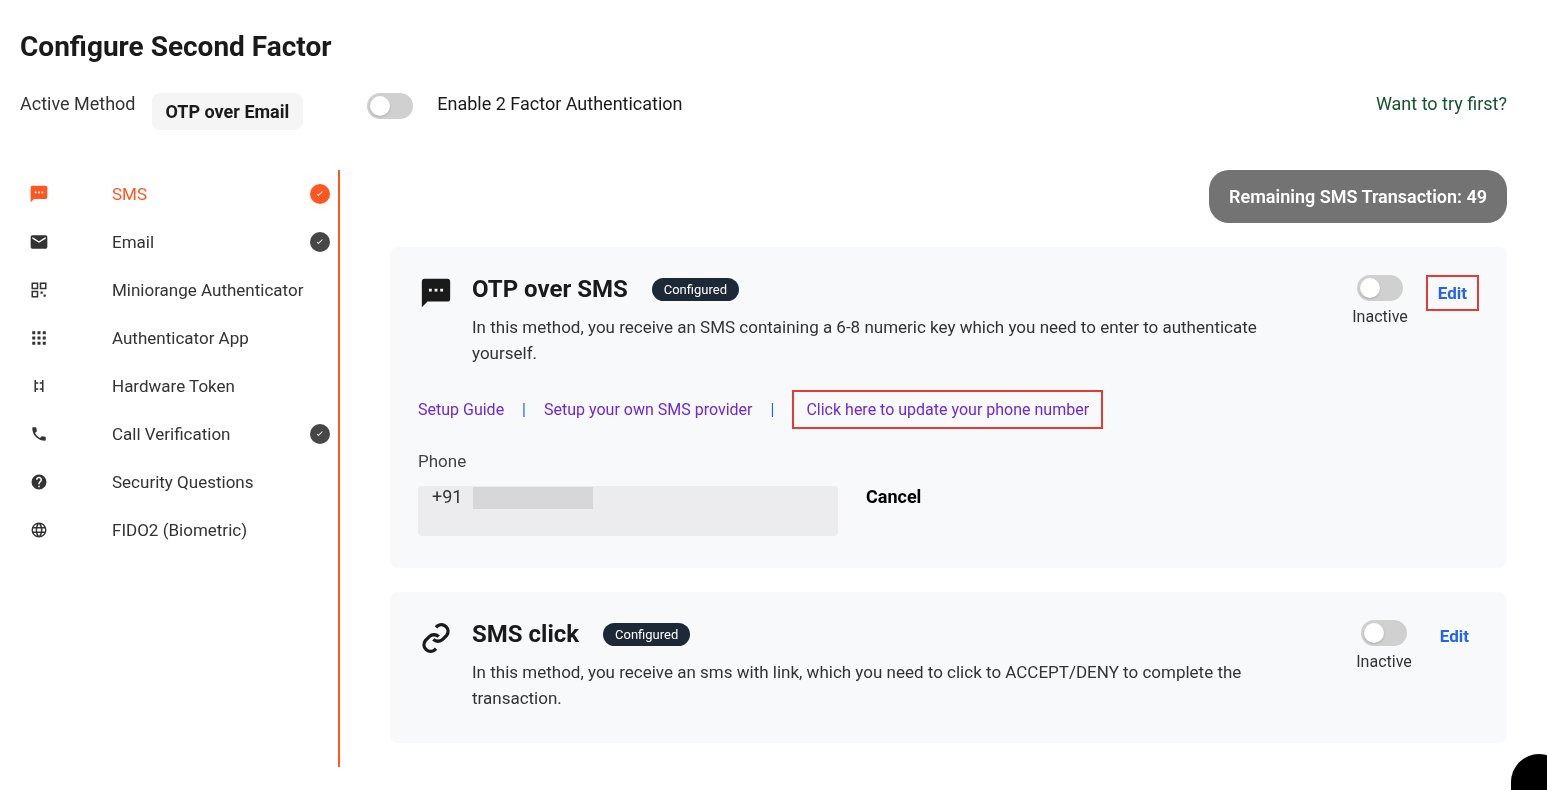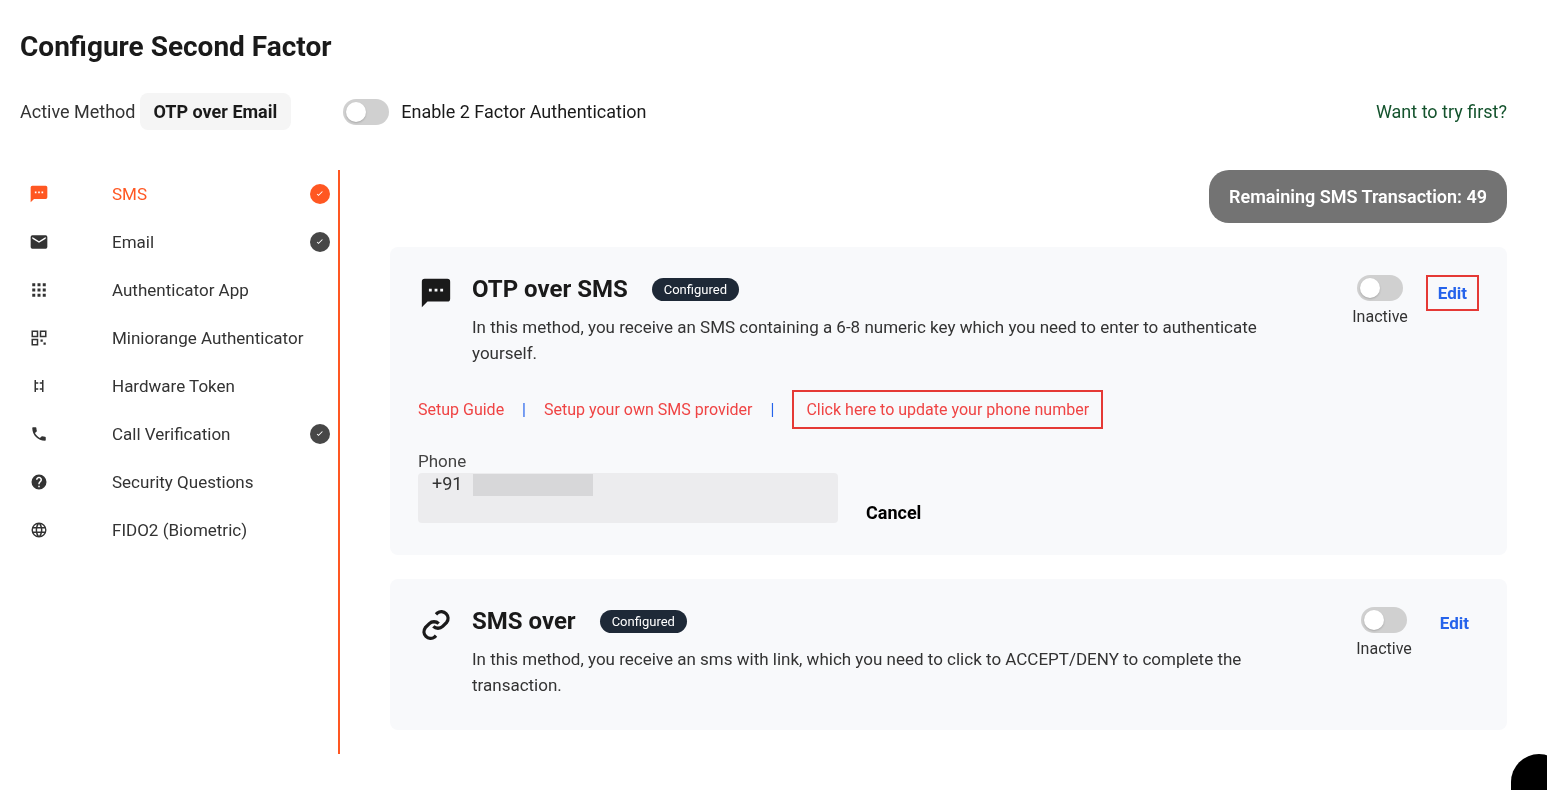--- a/index.html
+++ b/index.html
@@ -1,19 +1,19 @@
 <!DOCTYPE html>
 <html><head>
 <meta charset="utf-8">
 <style>
 * { box-sizing: border-box; margin: 0; padding: 0; font-family: -apple-system, BlinkMacSystemFont, 'Segoe UI', Roboto, sans-serif; }
 body { background: #fff; color: #1a1a1a; width: 1547px; height: 790px; overflow: hidden; }
 .page { padding: 30px 20px 0 20px; }
 .title { font-size: 28px; font-weight: 700; margin-bottom: 30px; }
-.header-row { display: flex; align-items: center; gap: 4px; margin-bottom: 40px; }
+.header-row { display: flex; align-items: flex-start; gap: 16px; margin-bottom: 40px; }
 .active-method-label { font-size: 18px; color: #333; }
 .active-method-pill { background: #f5f5f5; border-radius: 8px; padding: 8px 14px; font-size: 18px; font-weight: 700; }
 .toggle { position: relative; width: 46px; height: 26px; background: #d0d0d0; border-radius: 13px; margin-left: 48px; cursor: pointer; }
 .toggle-knob { position: absolute; width: 20px; height: 20px; background: #fff; border-radius: 50%; top: 3px; left: 3px; box-shadow: 0 1px 2px rgba(0,0,0,0.2); }
 .enable-label { font-size: 18px; margin-left: 8px; }
 .try-link { color: #14532d; font-size: 18px; margin-left: auto; margin-right: 20px; cursor: pointer; }
 .body-row { display: flex; gap: 50px; }
 .sidebar { width: 320px; border-right: 2px solid #ff5722; padding-right: 0; display: flex; flex-direction: column; }
 .nav-item { display: flex; align-items: center; padding: 14px 8px; font-size: 17px; color: #333; cursor: pointer; }
 .nav-item.active { color: #ff5722; }
@@ -32,25 +32,25 @@
 .card-title { font-size: 24px; font-weight: 700; }
 .configured-badge { background: #1e2937; color: #fff; font-size: 13px; padding: 4px 12px; border-radius: 14px; }
 .card-desc { font-size: 17px; color: #333; margin-top: 12px; line-height: 1.5; max-width: 820px; }
 .card-right { margin-left: auto; display: flex; flex-direction: column; align-items: center; gap: 6px; }
 .card-right .toggle { margin-left: 0; }
 .inactive-label { font-size: 16px; color: #333; }
 .edit-btn { color: #2563eb; font-size: 17px; font-weight: 700; cursor: pointer; padding: 6px 10px; text-align: center; }
 .edit-btn.boxed { border: 2px solid #e53935; }
 .header-left { flex: 1; }
 .links-row { margin-top: 24px; display: flex; align-items: center; gap: 18px; font-size: 16px; flex-wrap: wrap; }
-.link { color: #ef4444; cursor: pointer; }
+.link { color: #6d28d9; cursor: pointer; }
 .link.red-boxed { border: 2px solid #e53935; padding: 8px 12px; }
 .sep { color: #2563eb; }
 .phone-label { margin-top: 22px; font-size: 17px; color: #444; }
-.phone-row { display: flex; align-items: flex-end; gap: 28px; margin-top: 2px; }
+.phone-row { display: flex; align-items: flex-start; gap: 28px; margin-top: 15px; }
 .phone-input { width: 420px; height: 50px; border: none; background: #ececee; border-radius: 4px; padding: 0 14px; font-size: 18px; color: #333; }
 .phone-input .masked { display: inline-block; width: 120px; height: 22px; background: #d7d7d9; vertical-align: middle; margin-left: 6px; }
 .cancel-btn { font-size: 18px; font-weight: 700; cursor: pointer; background: none; border: none; }
 .fab { position: fixed; right: 0; bottom: 0; width: 56px; height: 56px; background: #000; border-radius: 50% 50% 0 0 / 50% 50% 0 0; transform: translate(20px, 20px); }
 </style>
 </head>
 <body>
 
 <div class="page">
   <h1 class="title">Configure Second Factor</h1>
@@ -85,51 +85,51 @@
           <svg viewBox="0 0 24 24" width="20" height="20" fill="#333">
               <path d="M20 4H4a2 2 0 0 0-2 2v12a2 2 0 0 0 2 2h16a2 2 0 0 0 2-2V6a2 2 0 0 0-2-2zm0 4l-8 5-8-5V6l8 5 8-5z"></path>
             </svg>
         </span>
         <span class="nav-label">Email</span>
         <span class="check-badge dark">
             <svg viewBox="0 0 24 24" fill="#fff">
               <path d="M9 16.2l-3.5-3.5 1.4-1.4L9 13.4l7.1-7.1 1.4 1.4z"></path>
             </svg>
           </span>
+      </div>
+      <div class="nav-item">
+        <span class="nav-icon">
+          <svg viewBox="0 0 24 24" width="18" height="18" fill="#333">
+              <rect x="3" y="3" width="7" height="7" fill="none" stroke="#333" stroke-width="2"></rect>
+              <rect x="14" y="3" width="7" height="7" fill="none" stroke="#333" stroke-width="2"></rect>
+              <rect x="3" y="14" width="7" height="7" fill="none" stroke="#333" stroke-width="2"></rect>
+              <rect x="14" y="14" width="3" height="3"></rect>
+              <rect x="18" y="18" width="3" height="3"></rect>
+            </svg>
+        </span>
+        <span class="nav-label">Miniorange Authenticator</span>
       </div>
       <div class="nav-item">
         <span class="nav-icon">
           <svg viewBox="0 0 24 24" width="18" height="18" fill="#333">
               <rect x="3" y="3" width="4" height="4"></rect>
               <rect x="10" y="3" width="4" height="4"></rect>
               <rect x="17" y="3" width="4" height="4"></rect>
               <rect x="3" y="10" width="4" height="4"></rect>
               <rect x="10" y="10" width="4" height="4"></rect>
               <rect x="17" y="10" width="4" height="4"></rect>
               <rect x="3" y="17" width="4" height="4"></rect>
               <rect x="10" y="17" width="4" height="4"></rect>
               <rect x="17" y="17" width="4" height="4"></rect>
             </svg>
         </span>
         <span class="nav-label">Authenticator App</span>
       </div>
       <div class="nav-item">
         <span class="nav-icon">
-          <svg viewBox="0 0 24 24" width="18" height="18" fill="#333">
-              <rect x="3" y="3" width="7" height="7" fill="none" stroke="#333" stroke-width="2"></rect>
-              <rect x="14" y="3" width="7" height="7" fill="none" stroke="#333" stroke-width="2"></rect>
-              <rect x="3" y="14" width="7" height="7" fill="none" stroke="#333" stroke-width="2"></rect>
-              <rect x="14" y="14" width="3" height="3"></rect>
-              <rect x="18" y="18" width="3" height="3"></rect>
-            </svg>
-        </span>
-        <span class="nav-label">Miniorange Authenticator</span>
-      </div>
-      <div class="nav-item">
-        <span class="nav-icon">
           <svg viewBox="0 0 24 24" width="18" height="18" fill="none" stroke="#333" stroke-width="2">
               <path d="M7 4v16M17 4v16M7 8h4M13 8h4M7 16h4M13 16h4"></path>
             </svg>
         </span>
         <span class="nav-label">Hardware Token</span>
       </div>
       <div class="nav-item">
         <span class="nav-icon">
           <svg viewBox="0 0 24 24" width="18" height="18" fill="#333">
               <path d="M6.6 10.8c1.4 2.8 3.8 5.1 6.6 6.6l2.2-2.2c.3-.3.7-.4 1-.2 1.1.4 2.3.6 3.6.6.6 0 1 .4 1 1V20c0 .6-.4 1-1 1C10.6 21 3 13.4 3 4c0-.6.4-1 1-1h3.5c.6 0 1 .4 1 1 0 1.2.2 2.4.6 3.6.1.4 0 .8-.2 1l-2.3 2.2z"></path>
@@ -207,21 +207,21 @@
       <div class="card">
         <div class="card-header">
           <div class="card-icon">
             <svg viewBox="0 0 24 24" width="32" height="32" fill="none" stroke="#1a1a1a" stroke-width="2.5">
                 <path d="M10 13a5 5 0 0 0 7 0l3-3a5 5 0 0 0-7-7l-1 1"></path>
                 <path d="M14 11a5 5 0 0 0-7 0l-3 3a5 5 0 0 0 7 7l1-1"></path>
               </svg>
           </div>
           <div class="header-left">
             <div class="card-title-row">
-              <div class="card-title">SMS over</div>
+              <div class="card-title">SMS click</div>
               <span class="configured-badge">Configured</span>
             </div>
             <div class="card-desc">In this method, you receive an sms with link, which you need to click to ACCEPT/DENY to complete the transaction.</div>
           </div>
           <div class="card-right">
             <div class="toggle">
                 <div class="toggle-knob"></div>
               </div>
             <span class="inactive-label">Inactive</span>
           </div>

